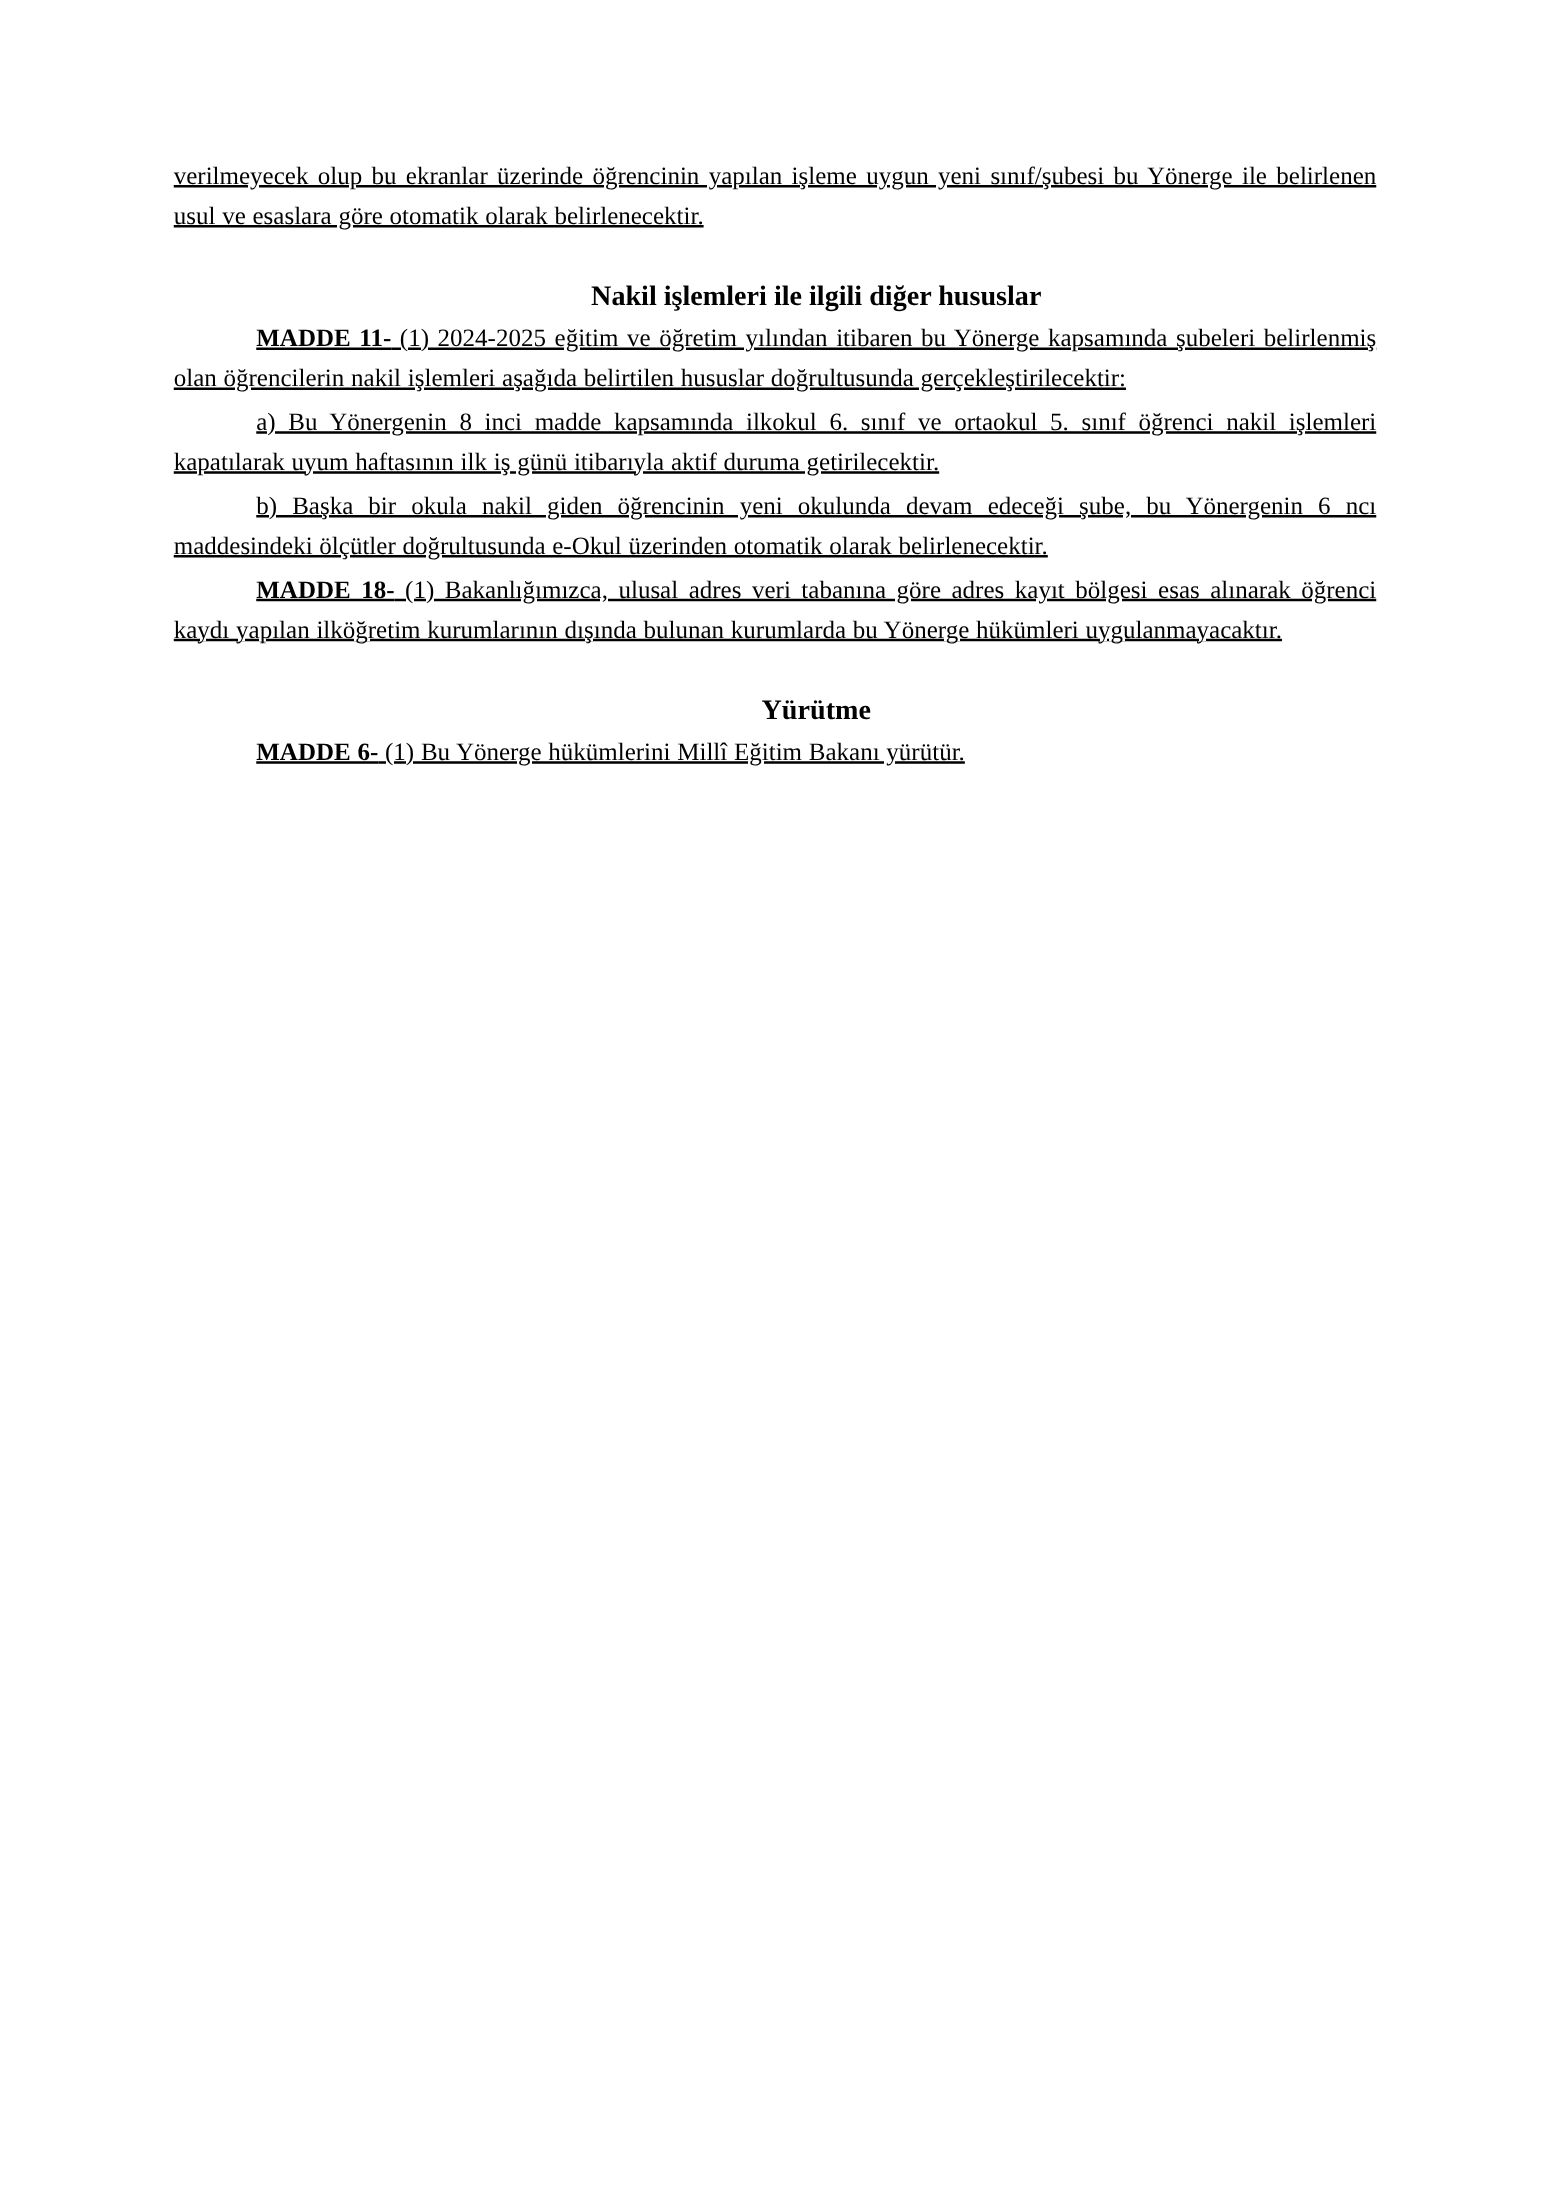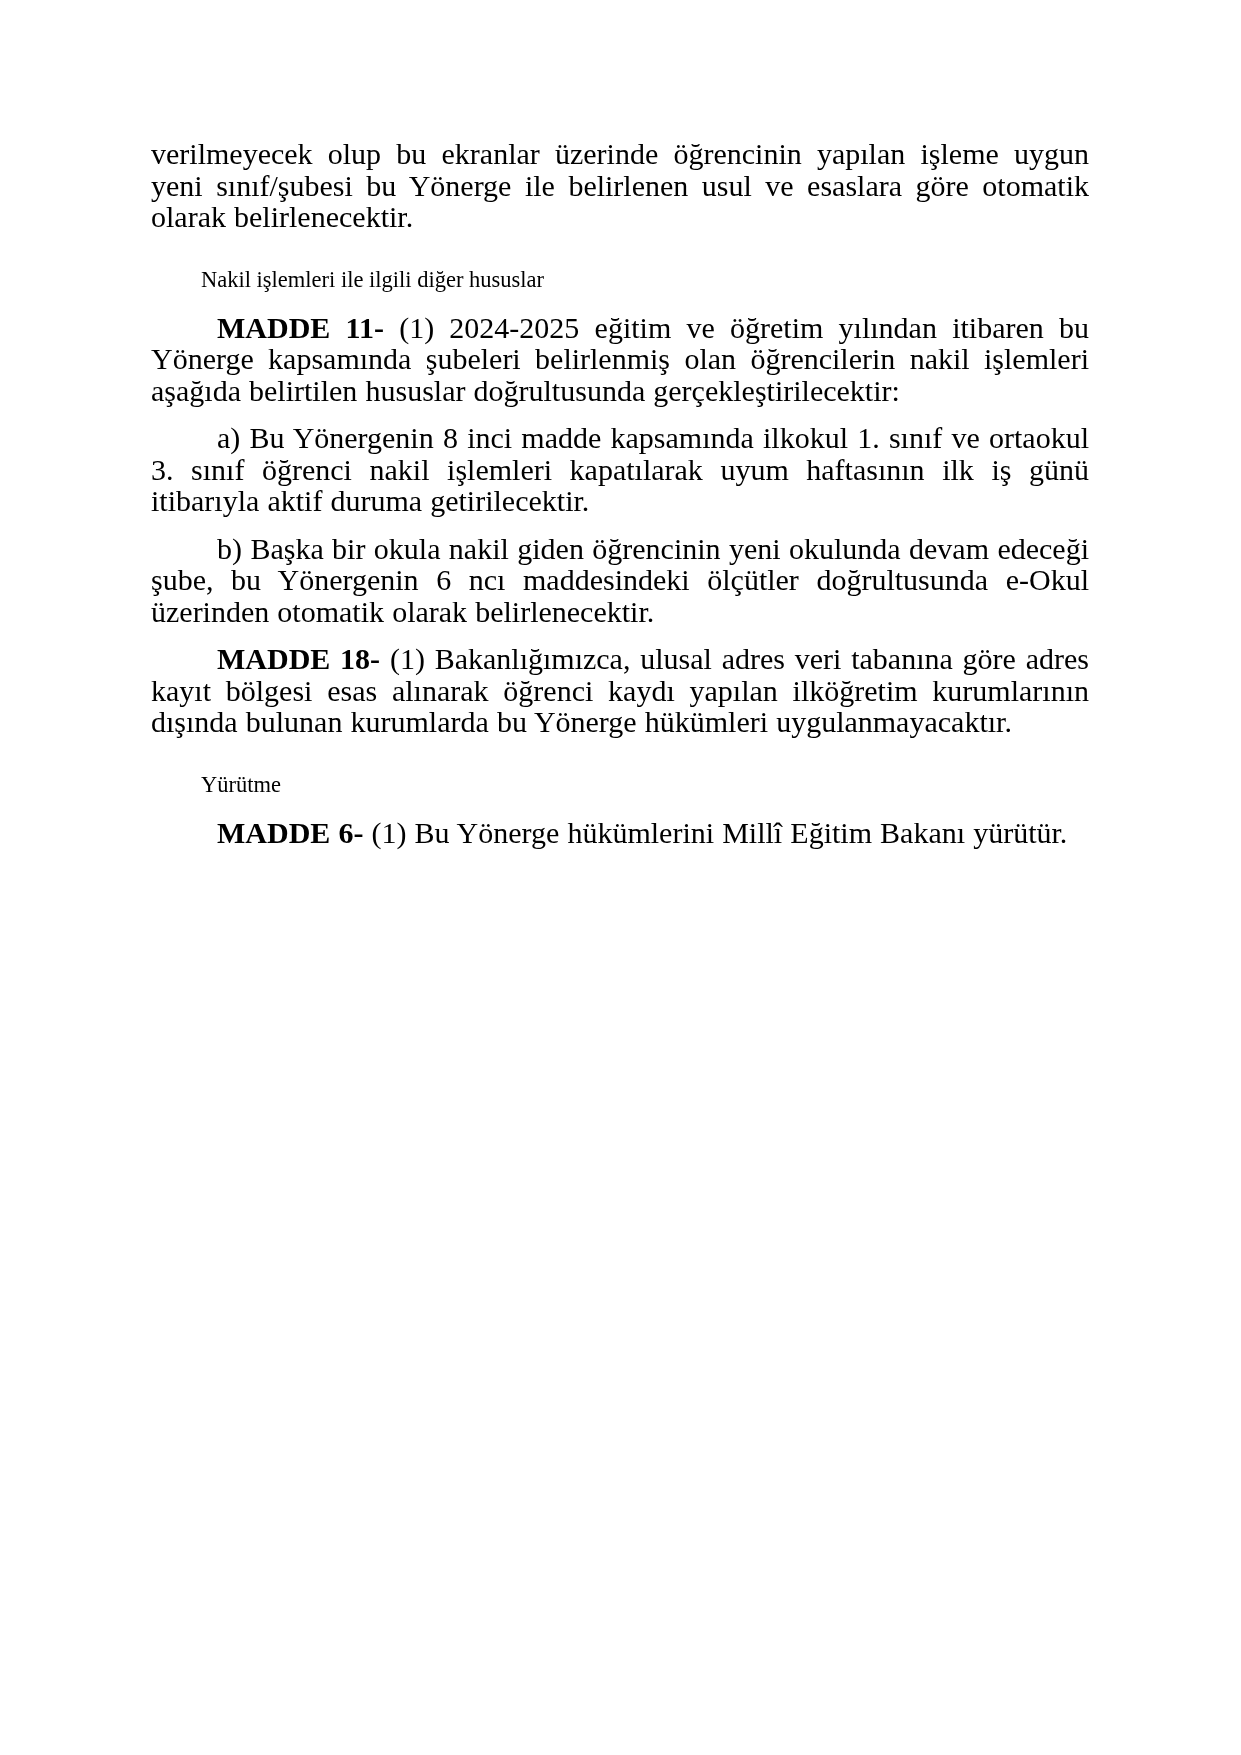--- a/index.html
+++ b/index.html
@@ -15,54 +15,55 @@
   }
   .page {
     box-sizing: border-box;
     width: 1241px;
     height: 1755px;
     padding: 122px 136px 40px 135px;
     background: #ffffff;
     overflow: hidden;
   }
   .para {
-    margin: 16px;
-    font-size: 30px;
+    margin: 4px;
+    font-size: 20px;
     line-height: 31.5px;
     text-align: justify;
     text-align-last: left;
     word-spacing: 0.02em;
+    text-decoration: underline;
   }
   .para.indent {
     text-indent: 66px;
   }
   .heading {
     margin: 31.5px 0 0 0;
     font-size: 22.5px;
     line-height: 31.5px;
-    font-weight: normal;
+    font-weight: bold;
     text-indent: 66px;
-    text-align: left;
+    text-align: center;
   }
   .bold-run {
     font-weight: bold;
   }
 </style>
 </head>
 <body>
 
 <div class="page">
 
   <p class="para">verilmeyecek olup bu ekranlar üzerinde öğrencinin yapılan işleme uygun yeni sınıf/şubesi bu Yönerge ile belirlenen usul ve esaslara göre otomatik olarak belirlenecektir.</p>
 
   <p class="heading">Nakil işlemleri ile ilgili diğer hususlar</p>
 
   <p class="para indent"><span class="bold-run">MADDE 11-</span><span> (1) 2024-2025 eğitim ve öğretim yılından itibaren bu Yönerge kapsamında şubeleri belirlenmiş olan öğrencilerin nakil işlemleri aşağıda belirtilen hususlar doğrultusunda gerçekleştirilecektir:</span></p>
 
-  <p class="para indent">a) Bu Yönergenin 8 inci madde kapsamında ilkokul 1. sınıf ve ortaokul 3. sınıf öğrenci nakil işlemleri kapatılarak uyum haftasının ilk iş günü itibarıyla aktif duruma getirilecektir.</p>
+  <p class="para indent">a) Bu Yönergenin 8 inci madde kapsamında ilkokul 6. sınıf ve ortaokul 5. sınıf öğrenci nakil işlemleri kapatılarak uyum haftasının ilk iş günü itibarıyla aktif duruma getirilecektir.</p>
 
   <p class="para indent">b) Başka bir okula nakil giden öğrencinin yeni okulunda devam edeceği şube, bu Yönergenin 6 ncı maddesindeki ölçütler doğrultusunda e-Okul üzerinden otomatik olarak belirlenecektir.</p>
 
 
 
   <p class="para indent"><span class="bold-run">MADDE 18-</span><span> (1) Bakanlığımızca, ulusal adres veri tabanına göre adres kayıt bölgesi esas alınarak öğrenci kaydı yapılan ilköğretim kurumlarının dışında bulunan kurumlarda bu Yönerge hükümleri uygulanmayacaktır.</span></p>
 
 
 
   <p class="heading">Yürütme</p>

